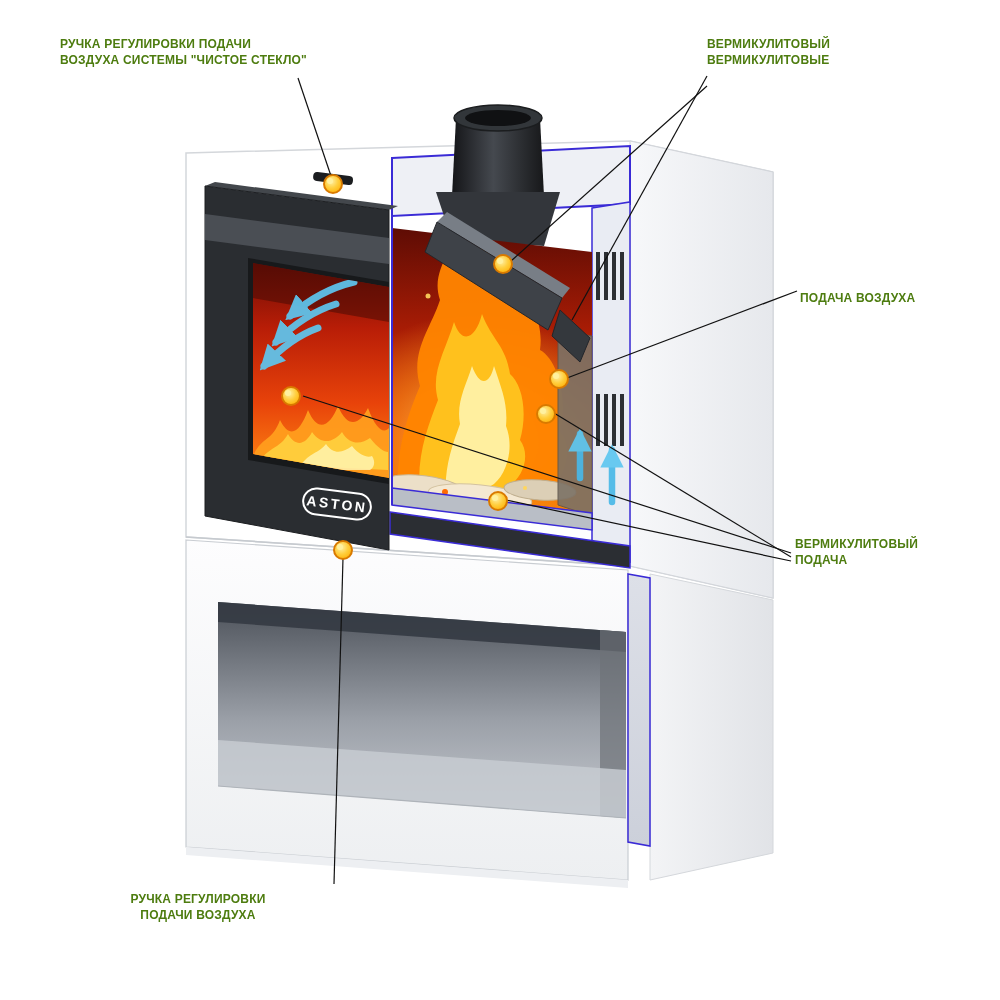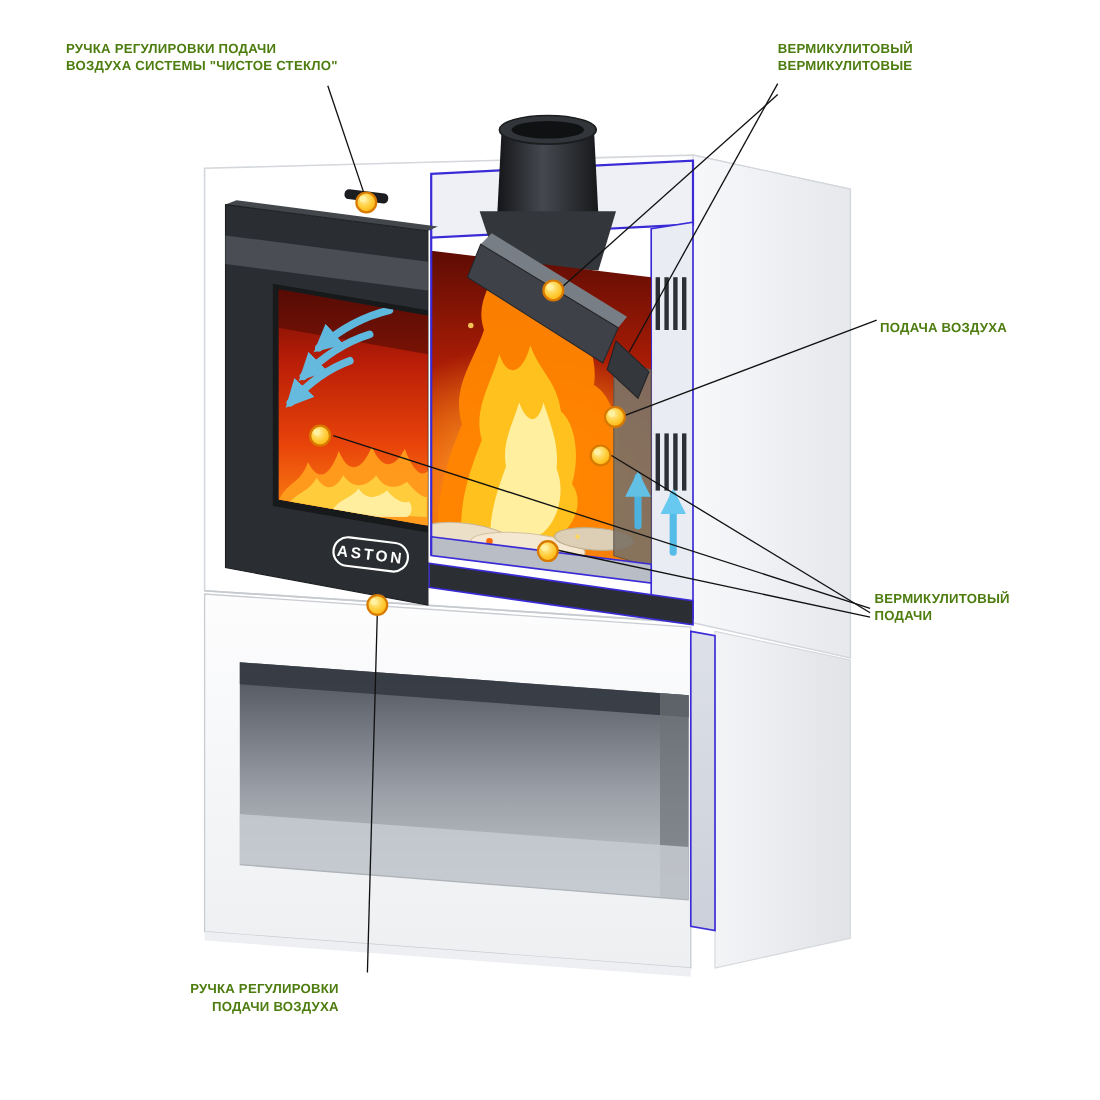--- a/index.html
+++ b/index.html
@@ -1,21 +1,21 @@
 <!DOCTYPE html>
 <html><head>
 <meta charset="utf-8">
 <style>
   html,body{margin:0;padding:0;background:#fff}
   .stage{position:relative;width:1000px;height:1000px;background:#fff;overflow:hidden;
          font-family:"Liberation Sans",sans-serif}
   .stage svg{position:absolute;left:0;top:0}
   .label{position:absolute;font-weight:700;font-size:12px;line-height:1.34;color:#4d7c0f;
          white-space:nowrap;letter-spacing:.2px}
-  .label.center{text-align:right}
+  .label.center{text-align:center}
   svg text{font-family:"Liberation Sans",sans-serif}
 </style>
 </head>
 <body>
 
 <div class="stage">
 
 <svg width="1000" height="1000" viewBox="0 0 1000 1000">
   <defs>
     <linearGradient id="gPanelR" x1="0" y1="0" x2="1" y2="0">
@@ -240,21 +240,21 @@
   <div>ВЕРМИКУЛИТОВЫЙ</div>
   <div>ВЕРМИКУЛИТОВЫЕ</div>
 </div>
 
 <div class="label" style="left:800px;top:290px">
   <div>ПОДАЧА ВОЗДУХА</div>
 </div>
 
 <div class="label" style="left:795px;top:536px">
   <div>ВЕРМИКУЛИТОВЫЙ</div>
-  <div>ПОДАЧИ</div>
+  <div>ПОДАЧА</div>
 </div>
 
 <div class="label center" style="left:88px;top:891px;width:220px">
   <div>РУЧКА РЕГУЛИРОВКИ</div>
   <div>ПОДАЧИ ВОЗДУХА</div>
 </div>
 
 </div>
 
 </body></html>

